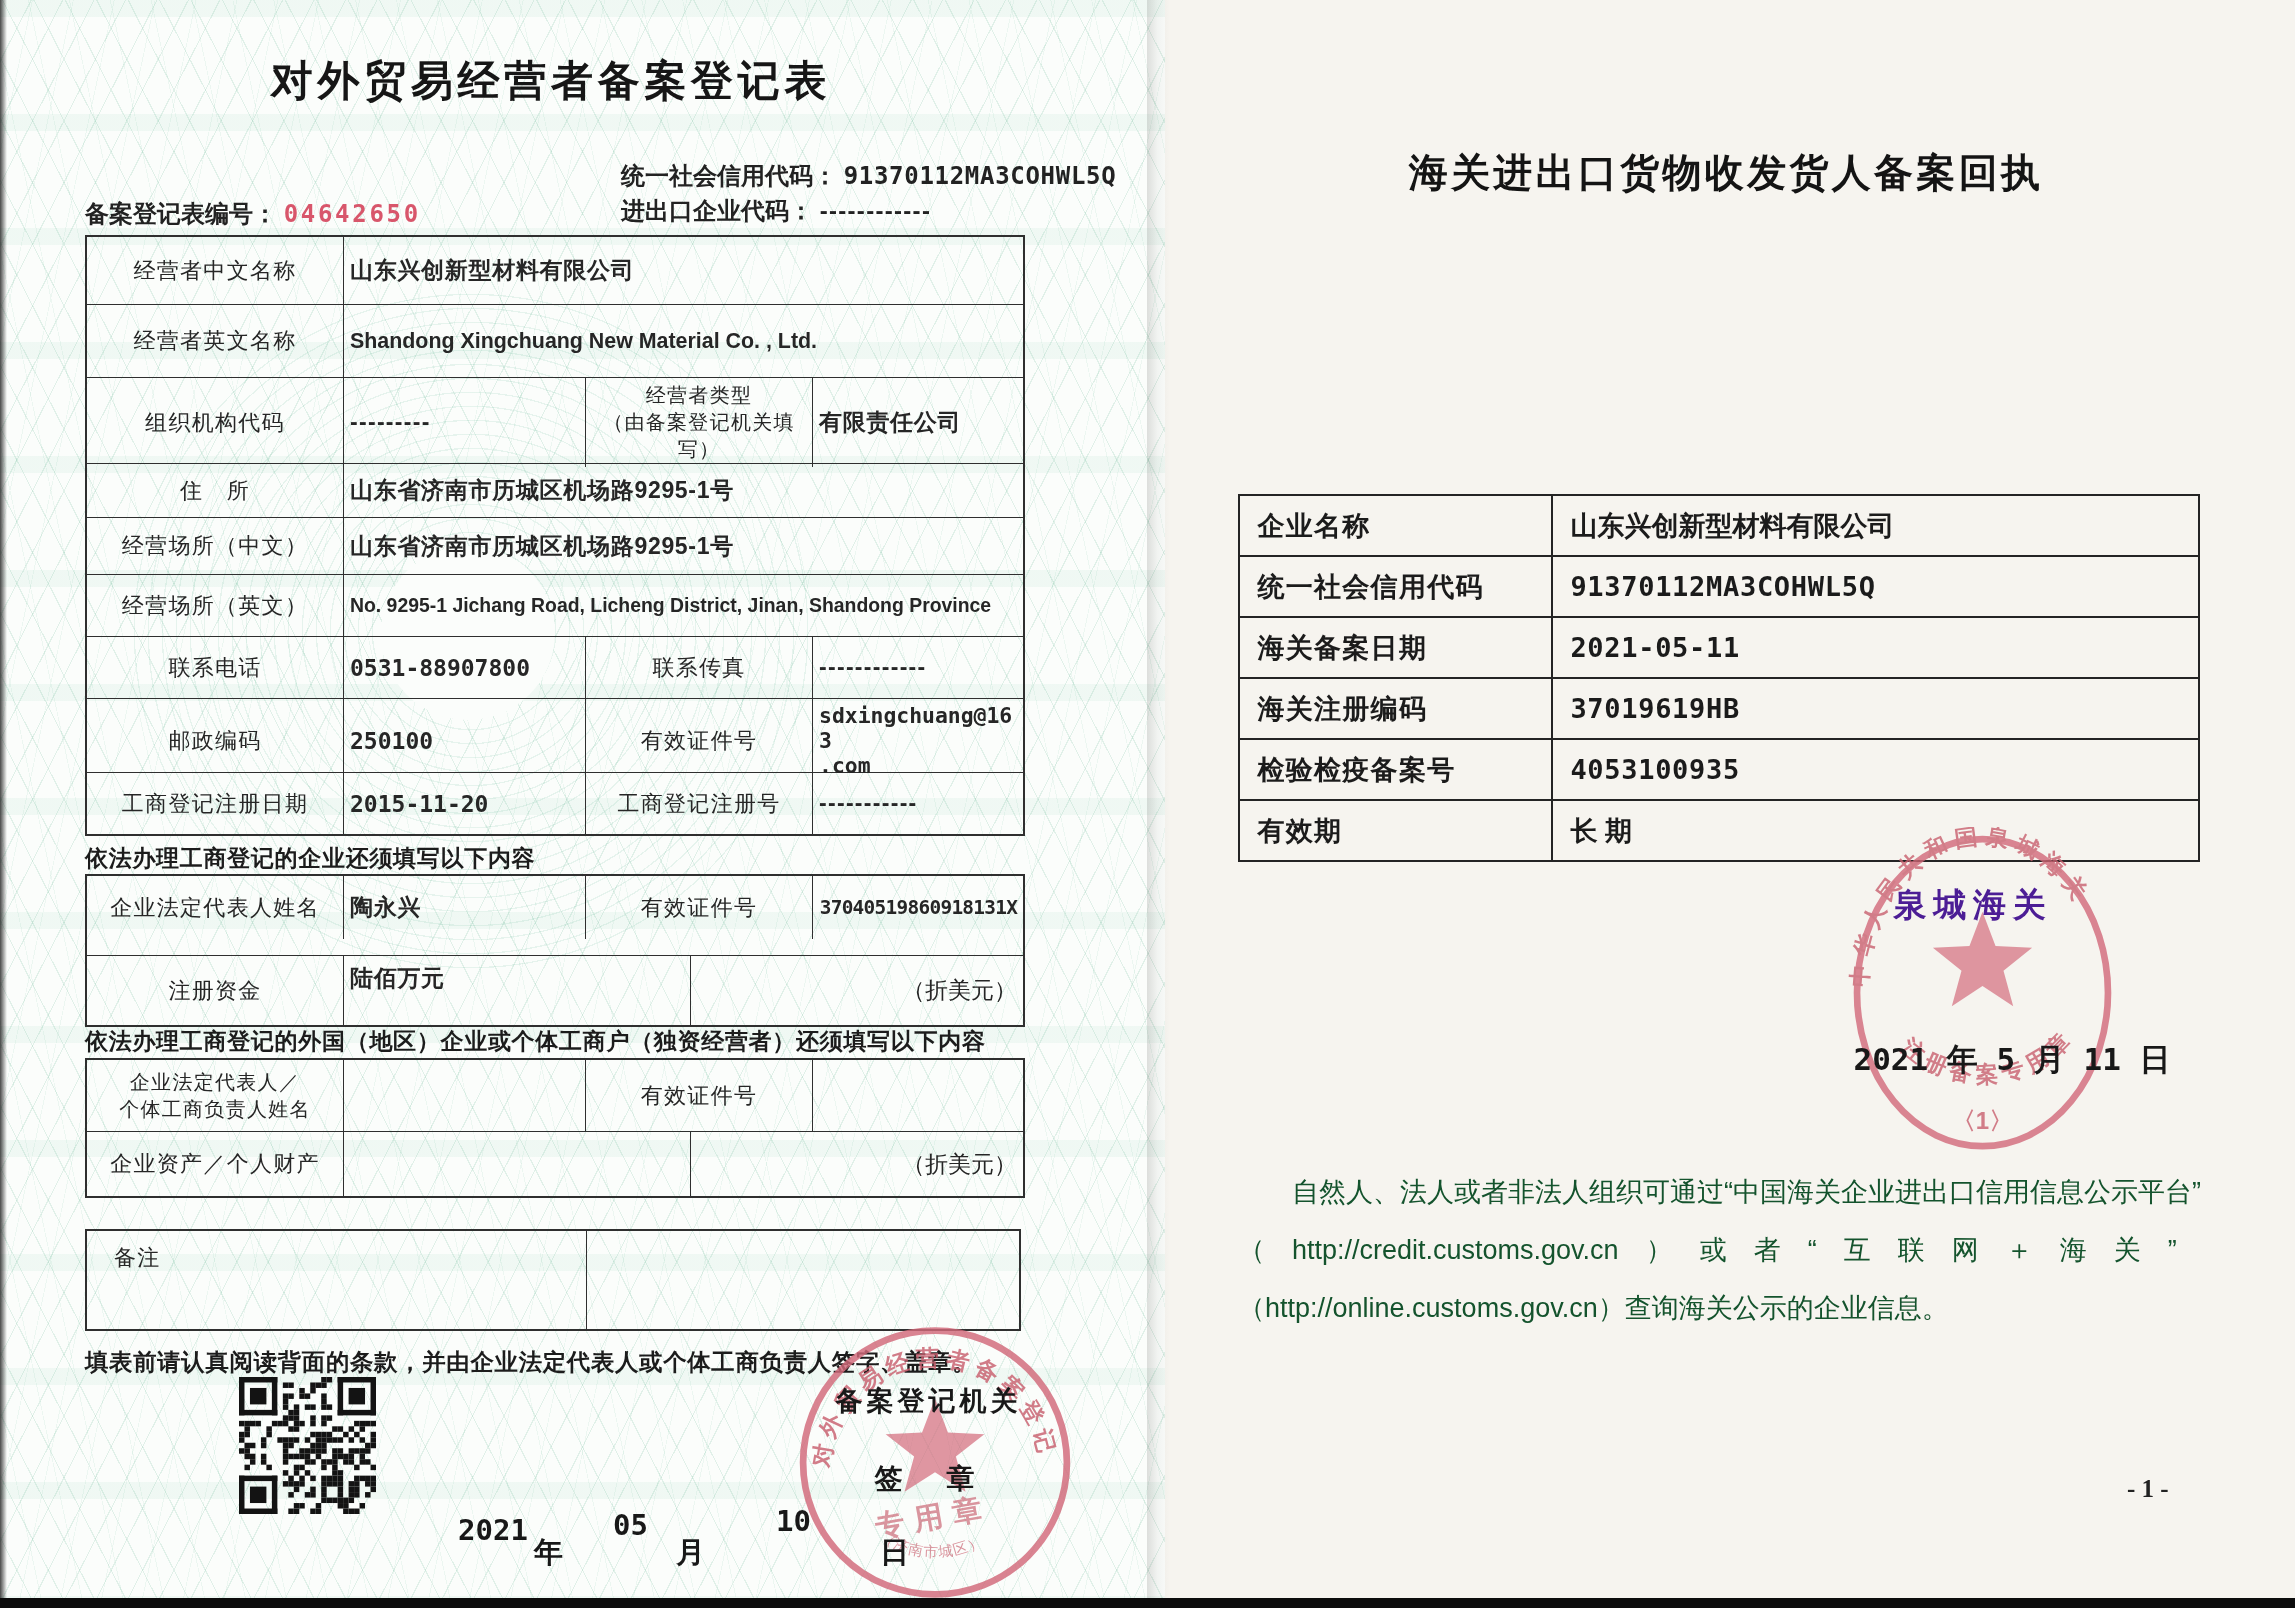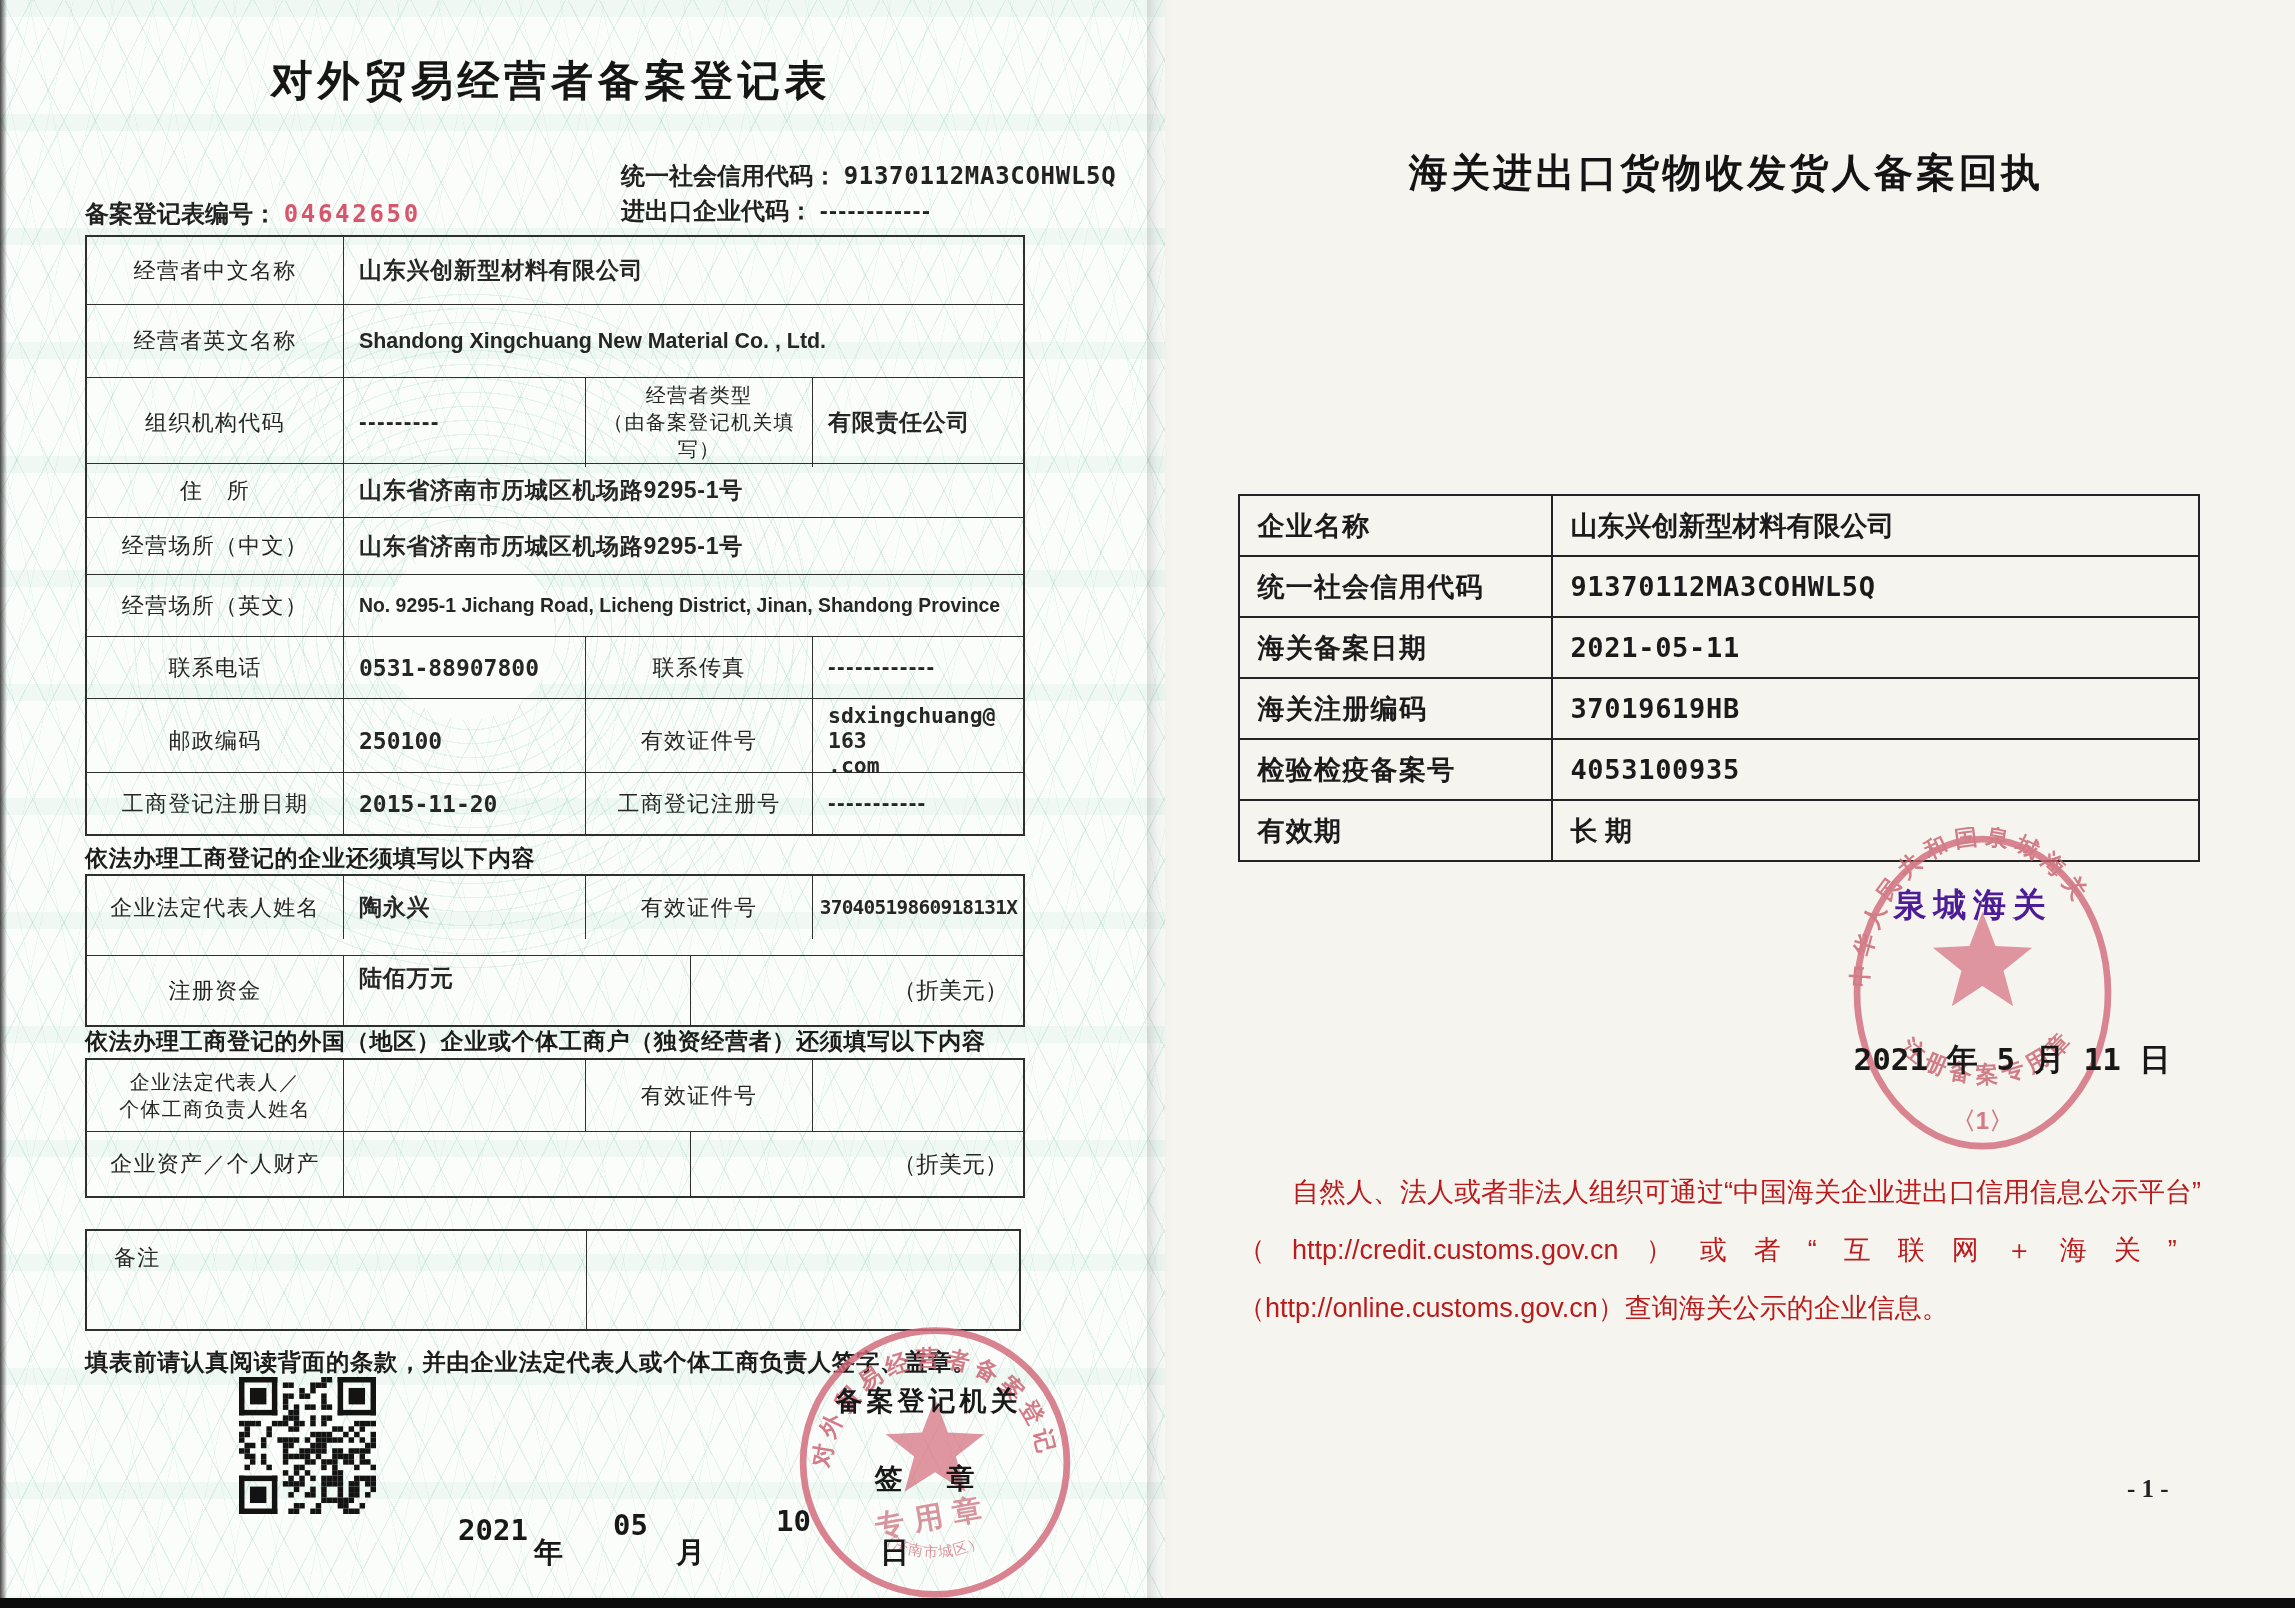--- a/index.html
+++ b/index.html
@@ -37,21 +37,21 @@
   .dash-text{font-weight:700;letter-spacing:1.3px;}
 
   
   .ltable{border:2px solid #2f2f2f;background:transparent;}
   .trow{display:grid;border-top:1.3px solid #2f2f2f;}
   .trow:first-child{border-top:none;}
   .t2{grid-template-columns:256px 1fr;}
   .t3{grid-template-columns:256px 347px 1fr;}
   .t4{grid-template-columns:256px 242px 227px 1fr;}
   .tcell{border-left:1.3px solid #2f2f2f;display:flex;align-items:center;
-    white-space:pre-line;font-size:22px;color:#262626;padding:4px 15px;box-sizing:border-box;}
+    white-space:pre-line;font-size:22px;color:#262626;padding:4px 6px;box-sizing:border-box;}
   .tcell:first-child{border-left:none;}
   .ltable .lbl{justify-content:center;text-align:center;letter-spacing:1.3px;font-weight:500;}
   .ltable .two{font-size:20px;line-height:1.35;}
   .ltable .val{justify-content:flex-start;font-size:23px;font-weight:600;}
   .ltable .cn{letter-spacing:0.7px;}
   .ltable .en{font-size:21.4px;font-weight:700;letter-spacing:0px;}
   .ltable .sm{font-size:19.4px;}
   .ltable .num{font-family:"DejaVu Sans Mono",monospace;font-weight:600;}
   .ltable .tight{font-size:19.4px;letter-spacing:-0.7px;padding-left:6.7px;padding-right:2.7px;}
   .ltable .dash{font-weight:700;letter-spacing:1.3px;}
@@ -100,21 +100,21 @@
   .rtable .tcell{border-left:2px solid #242424;font-size:27px;padding:4px 17.4px;}
   .rtable .tcell:first-child{border-left:none;}
   .rtable .lbl{justify-content:flex-start;font-weight:700;letter-spacing:1.3px;color:#1b1b1b;}
   .rtable .val{font-weight:600;color:#1b1b1b;}
   .rtable .mono{font-family:"DejaVu Sans Mono",monospace;letter-spacing:0.7px;}
   .seal-right{left:676px;top:827px;width:287px;height:334px;}
   .rstamp-name{left:688px;top:883px;width:240px;text-align:center;
     font-size:33px;font-weight:700;letter-spacing:6.7px;color:#4c1d95;}
   .rstamp-date{left:680px;top:1039px;width:334px;text-align:center;
     font-size:31px;font-weight:600;color:#181818;font-family:"DejaVu Sans Mono",monospace;}
-  .rp-par{left:73px;top:1163px;width:1012px;font-size:27px;line-height:58px;color:#b91c1c;font-weight:500;}
+  .rp-par{left:73px;top:1163px;width:1012px;font-size:27px;line-height:58px;color:#14532d;font-weight:500;}
   .rp-par .ind{text-indent:2em;}
   .rp-pageno{left:962px;top:1475px;font-family:"Liberation Serif",serif;font-size:25px;font-weight:600;color:#222;}
 
   
   .fold{left:1147px;top:0;width:23px;height:1600px;
     background:linear-gradient(90deg, rgba(60,60,55,.16), rgba(60,60,55,.05) 45%, rgba(255,255,255,0) 100%);}
   .left-edge{left:0;top:0;width:6.7px;height:1600px;background:linear-gradient(90deg, rgba(30,30,30,.8), rgba(30,30,30,0));}
   .bottom-strip{left:0;top:1598px;width:2295px;height:11.4px;background:#0c0c0c;}
 
   .seal-text{fill:#c9606f;}

